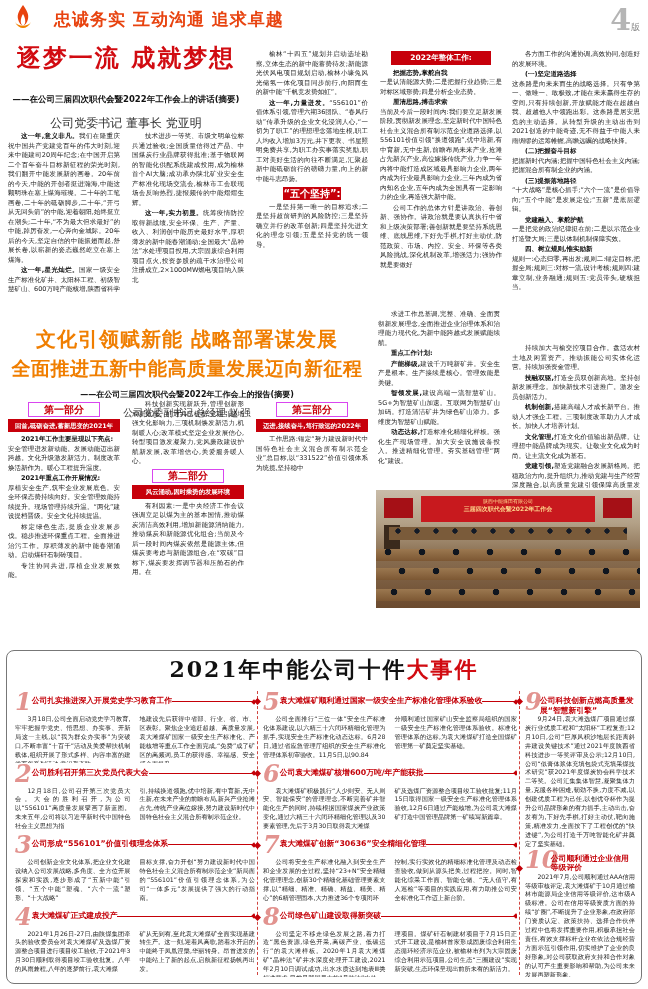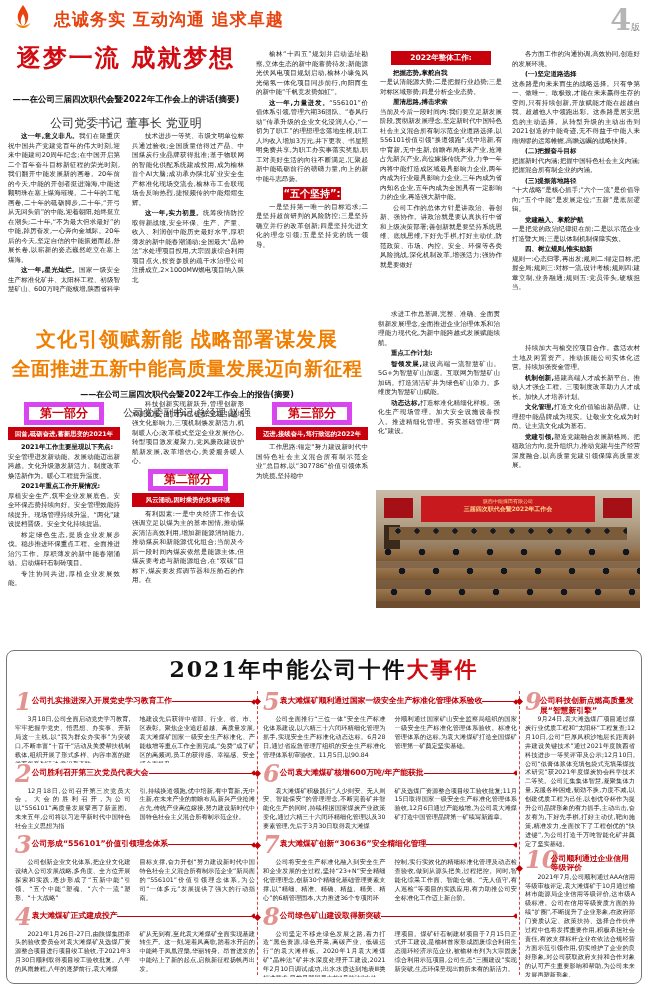--- a/index.html
+++ b/index.html
@@ -26,21 +26,21 @@
   .redbox-strip{display:block;background:#c7000b;color:#fff;font-weight:bold;font-size:7.5px;
                 text-align:center;padding:2px 0;width:82%;margin:1px auto 4px auto;text-indent:0;}
   .inline-redbox{display:block;background:#c7000b;color:#fff;font-weight:bold;font-size:10px;
                  text-align:center;padding:1.5px 0;width:52%;margin:3px auto;text-indent:0;}
   
   .a2-head{position:absolute;left:8px;top:301px;width:358px;text-align:center;margin-top:25px;}
   .a2-t1{font-family:"DejaVu Serif","Liberation Serif",serif;font-size:20px;font-weight:bold;color:#f07e00;letter-spacing:1px;}
   .a2-t2{font-family:"DejaVu Serif","Liberation Serif",serif;font-size:19px;font-weight:bold;color:#f07e00;margin-top:3px;letter-spacing:0.5px;}
   .a2-sub{margin-top:7px;font-size:8px;font-weight:bold;color:#111;}
   .a2-by{margin-top:6px;font-size:10px;color:#333;font-family:Liberation Serif, serif;}
-  .part-box{display:block;border:5px solid #d946ef;color:#c7000b;font-weight:bold;font-size:12px;
+  .part-box{display:block;border:1px solid #d946ef;color:#c7000b;font-weight:bold;font-size:10px;
             text-align:center;padding:1.5px 0;width:62%;margin:2px auto;text-indent:0;}
   .part-strip{display:block;background:#c7000b;color:#fff;font-size:6.3px;font-weight:bold;
               text-align:center;padding:2px 0;margin:0 0 3px 0;text-indent:0;}
   
   .photo{position:absolute;left:376px;top:490px;width:264px;height:118px;overflow:hidden;
          background:linear-gradient(#c9bca9 0%,#b3a187 28%,#8a6f52 55%,#6b4a2e 100%);}
   .ph-banner{position:absolute;left:17%;top:5%;width:66%;height:22%;background:#c8191e;color:#ffd98e;
              text-align:center;overflow:hidden;}
   .ph-b1{font-size:5px;line-height:7px;margin-top:2px;}
   .ph-b2{font-size:6px;line-height:8px;font-weight:bold;}
@@ -173,40 +173,42 @@
 
     <p><span>有利因素:一是中央经济工作会议强调立足以煤为主的基本国情,推动煤炭清洁高效利用,增加新能源消纳能力,推动煤炭和新能源优化组合;当前及今后一段时间内煤炭依然是能源主体,但煤炭要考虑与新能源组合,在“双碳”目标下,煤炭要发挥调节器和压舱石的作用。在</span></p>
       </div>
   </div>
 
   <div class="col" style="left:256px;top:392px;width:112px;height:252px;">
     <span class="part-box">第三部分</span>
     <span class="part-strip">迈进,接续奋斗,笃行致远的2022年</span>
     <div>
 
-    <p><span>工作思路:锚定“努力建设新时代中国特色社会主义混合所有制示范企业”总目标,以“307786”价值引领体系为统揽,坚持稳中</span></p>
+    <p><span>工作思路:锚定“努力建设新时代中国特色社会主义混合所有制示范企业”总目标,以“331522”价值引领体系为统揽,坚持稳中</span></p>
       </div>
   </div>
 
   <div class="col" style="left:378px;top:302px;width:122px;height:184px;">
     <div>
 
     <p><span>求进工作总基调,完整、准确、全面贯彻新发展理念,全面推进企业治理体系和治理能力现代化,为新中能跨越式发展赋能续航。</span></p>
       </div>
     <p><b>重点工作计划:</b></p>
     <div>
 
+    <p><b class="plead">产能梯级,</b><span>建设千万吨新矿井。安全生产是根本。生产接续是核心。管理效能是关键。</span></p>
         <p><b class="plead">智领发展,</b><span>建设高端一流智慧矿山。5G+为智慧矿山加速。互联网为智慧矿山加码。打造清洁矿井为绿色矿山添力。多维度为智慧矿山赋能。</span></p>
         <p><b class="plead">动态达标,</b><span>打造标准化精细化样板。强化生产现场管理。加大安全设施设备投入。推进精细化管理。夯实基础管理“两化”建设。</span></p>
       </div>
   </div>
 
   <div class="col" style="left:512px;top:336px;width:128px;height:150px;">
 
   <p><span>持续加大与榆交控项目合作。盘活农村土地及闲置资产。推动振能公司实体化运营。持续加强资金管理。</span></p>
+      <p><b class="plead">技融双驱,</b><span>打造全员双创新高地。坚持创新发展理念。加快新技术引进推广。激发全员创新活力。</span></p>
       <p><b class="plead">机制创新,</b><span>搭建高端人才成长新平台。推动人才强企工程。三项制度改革助力人才成长。加快人才培养计划。</span></p>
       <p><b class="plead">文化管理,</b><span>打造文化价值输出新品牌。让理想中能品牌成为现实。让敬业文化成为时尚。让主流文化成为基石。</span></p>
       <p><b class="plead">党建引领,</b><span>塑造党建融合发展新格局。把稳政治方向,提升组织力,推动党建与生产经营深度融合,以高质量党建引领保障高质量发展。</span></p>
     </div>
 
   <div class="photo">
     <div class="ph-banner">
       <div class="ph-b1">陕西中能煤田有限公司</div>
       <div class="ph-b2">三届四次职代会暨2022年工作会</div>
     </div>

